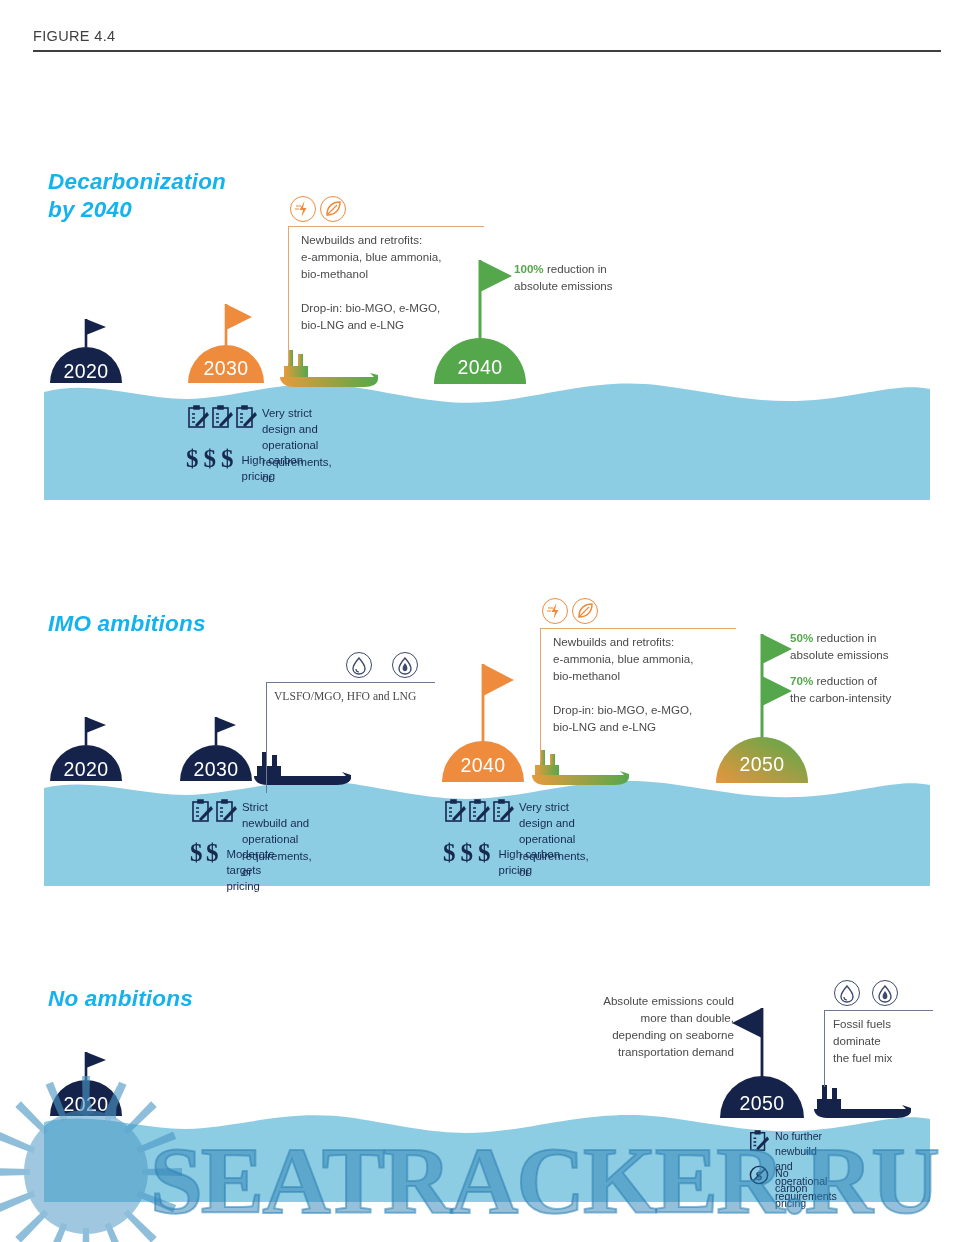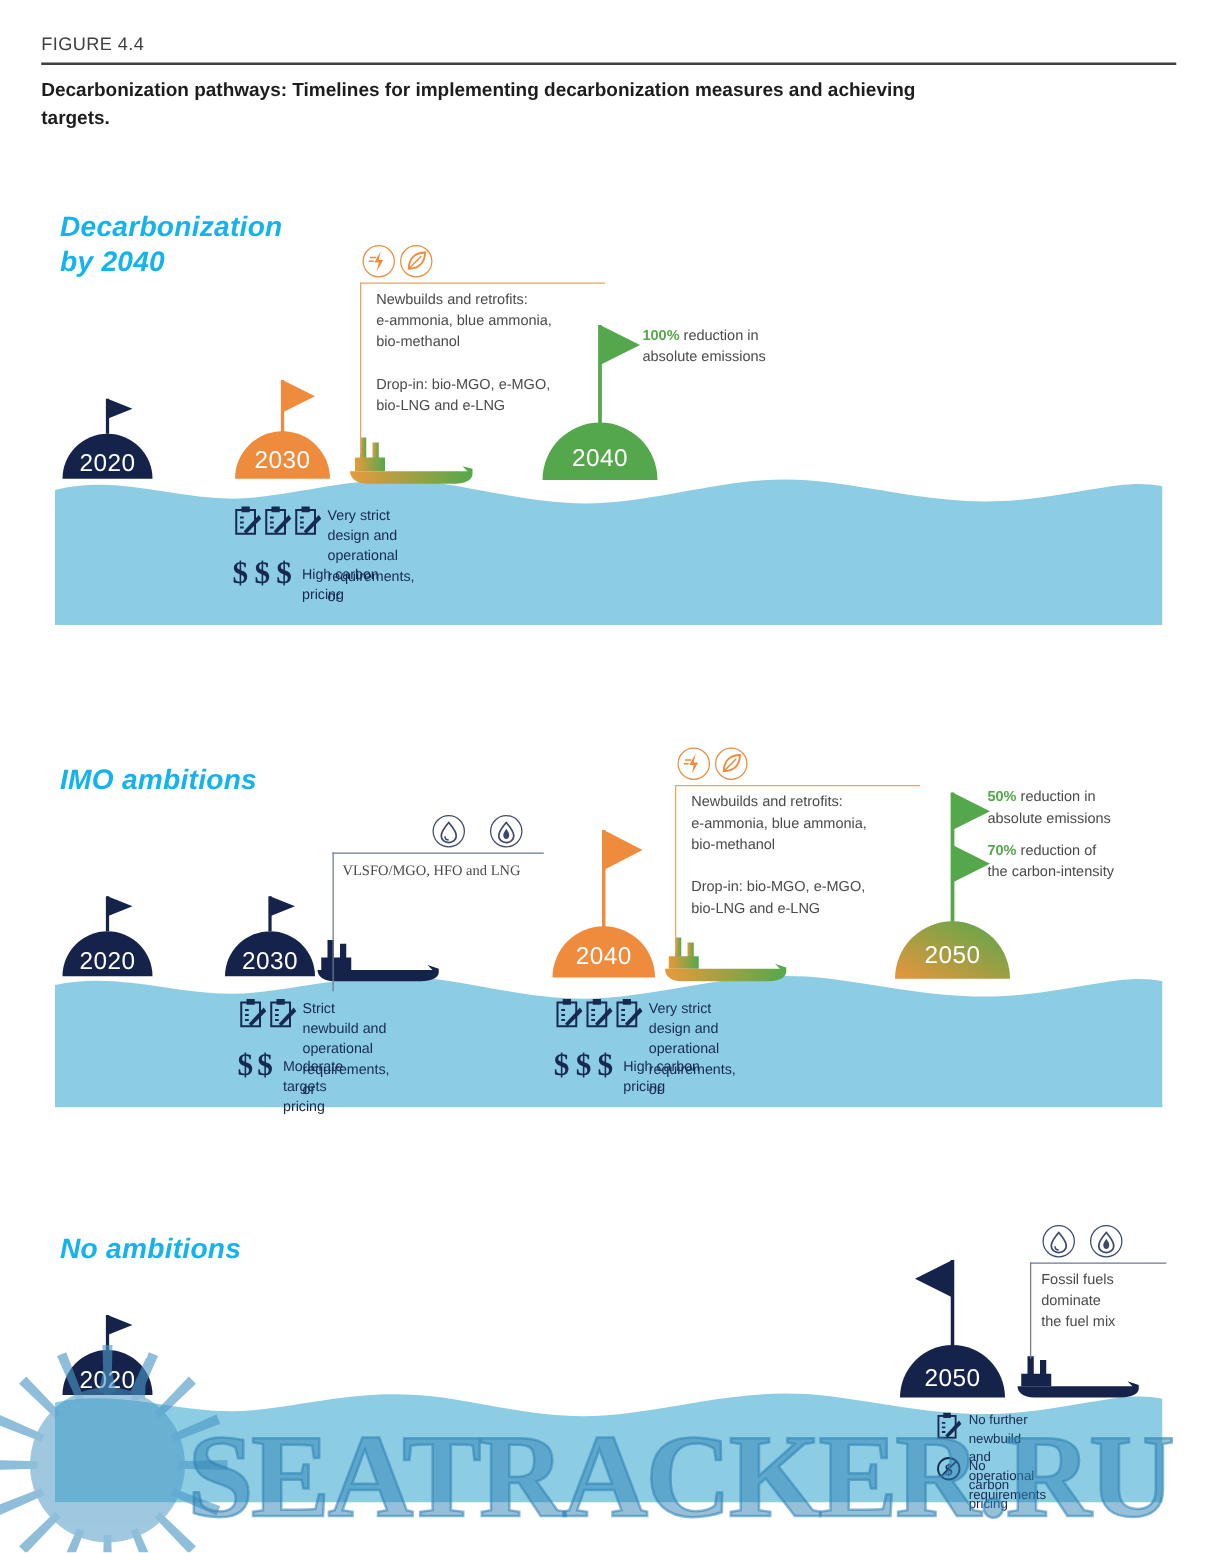--- a/index.html
+++ b/index.html
@@ -90,21 +90,20 @@
     white-space:nowrap;
   }
 </style>
 </head>
 <body>
 
 <div class="page">
 
   <div class="fig-label">FIGURE 4.4</div>
   <div class="rule"></div>
-  <div class="fig-title">Decarbonization pathways: Timelines for implementing decarbonization measures and achieving targets.</div>
 
   <div class="panel" style="top:0;height:520px;">
 
     <div class="panel-title" style="left:48px;top:168px;white-space:pre-line;">Decarbonization
 by 2040</div>
 
     <div class="sea" style="left:44px;top:378px;">
       <svg width="886" height="122" viewBox="0 0 886 122">
         <path d="M0,14 C55,0 105,26 160,20 C215,14 250,0 310,9 C372,19 405,30 462,22
                  C520,14 560,0 620,8 C680,16 720,28 780,21 C830,15 858,5 886,11
@@ -456,20 +455,24 @@
 
     <div class="ship" style="left:812px;top:1083px;">
       <svg width="106" height="36" viewBox="0 0 106 36">
         <rect x="10" y="2" width="5" height="16" fill="#15234b"></rect>
         <rect x="20" y="5" width="5" height="13" fill="#15234b"></rect>
         <rect x="5" y="16" width="24" height="10" fill="#15234b"></rect>
         <path d="M2 26 L94 26 L90 22 L99 25 L99 28 C99 32 93 35 85 35 L15 35 C7 35 2 31 2 26 Z" fill="#15234b"></path>
       </svg>
     </div>
 
+    <div class="flagnote" style="left:572px;top:993px;width:162px;text-align:right;white-space:pre-line;">Absolute emissions could
+more than double,
+depending on seaborne
+transportation demand</div>
 
     <div class="callout" style="left:824px;top:980px;">
       <div class="icon-circle ic-n" style="left:10px;top:0;">
         <svg width="24" height="24" viewBox="0 0 24 24">
           <path d="M12 5 C12 5 6 12 6 15.5 C6 18.8 8.7 21 12 21 C15.3 21 18 18.8 18 15.5 C18 12 12 5 12 5 Z" fill="none" stroke="#3d4a6b" stroke-width="1.4"></path>
           <path d="M9 16 C9 18 10.4 19 12 19" fill="none" stroke="#3d4a6b" stroke-width="1.2"></path>
         </svg>
       </div>
       <div class="icon-circle ic-n" style="left:48px;top:0;">
         <svg width="24" height="24" viewBox="0 0 24 24">

